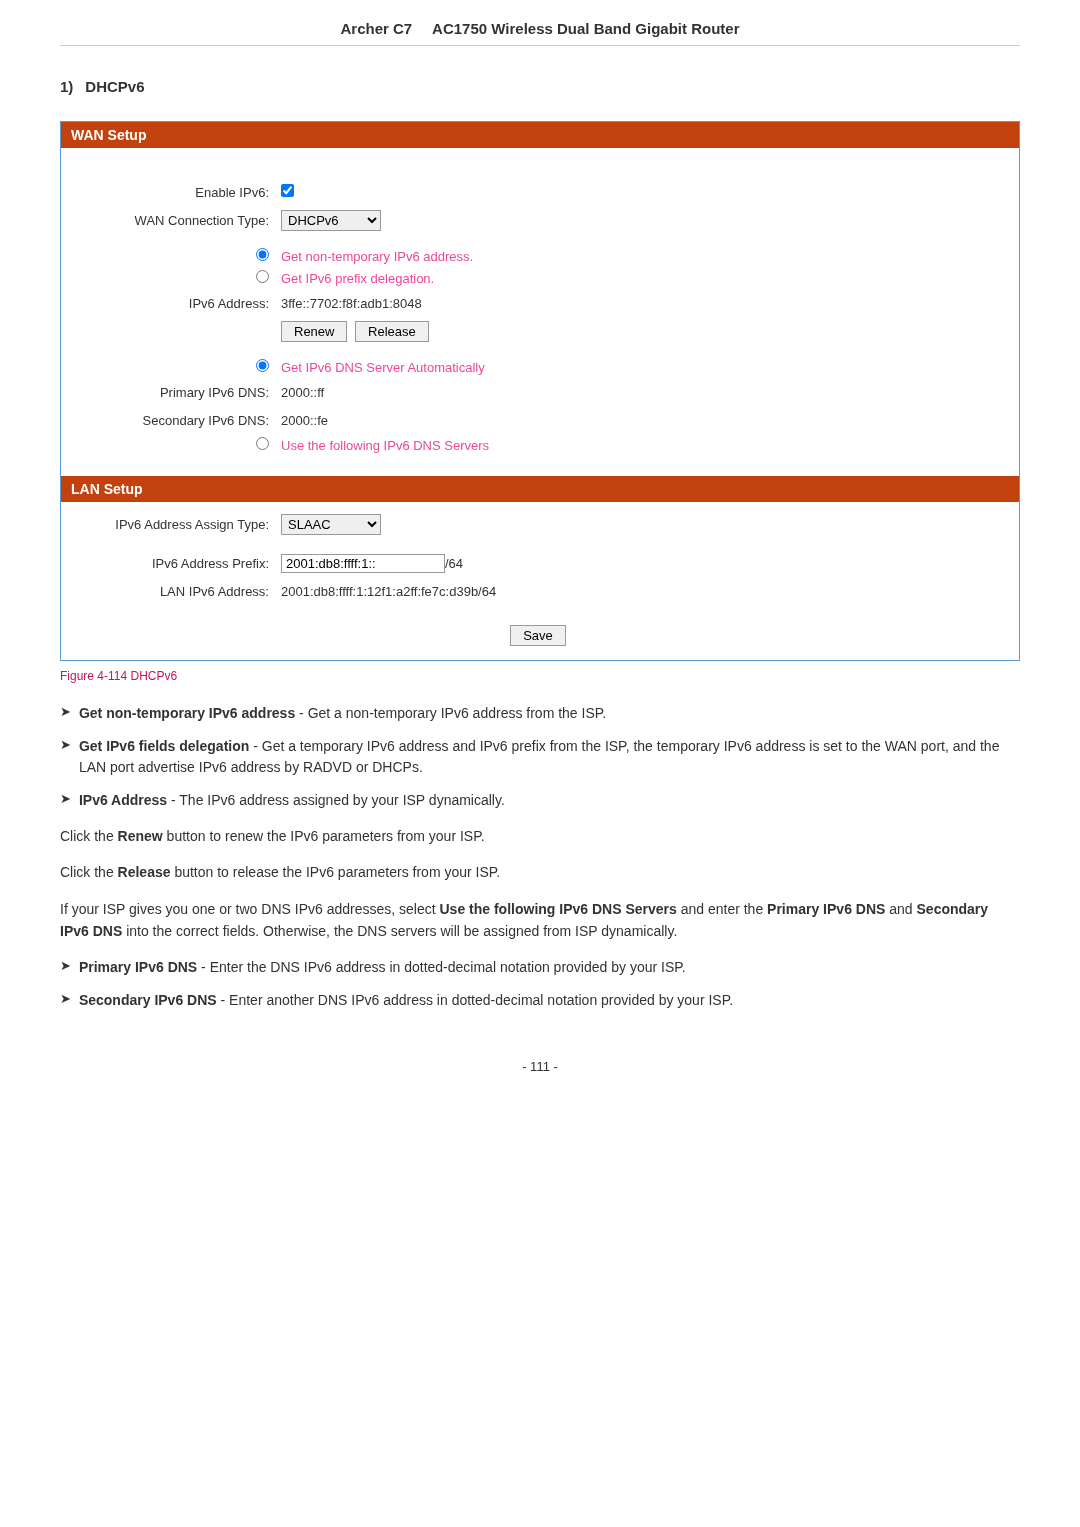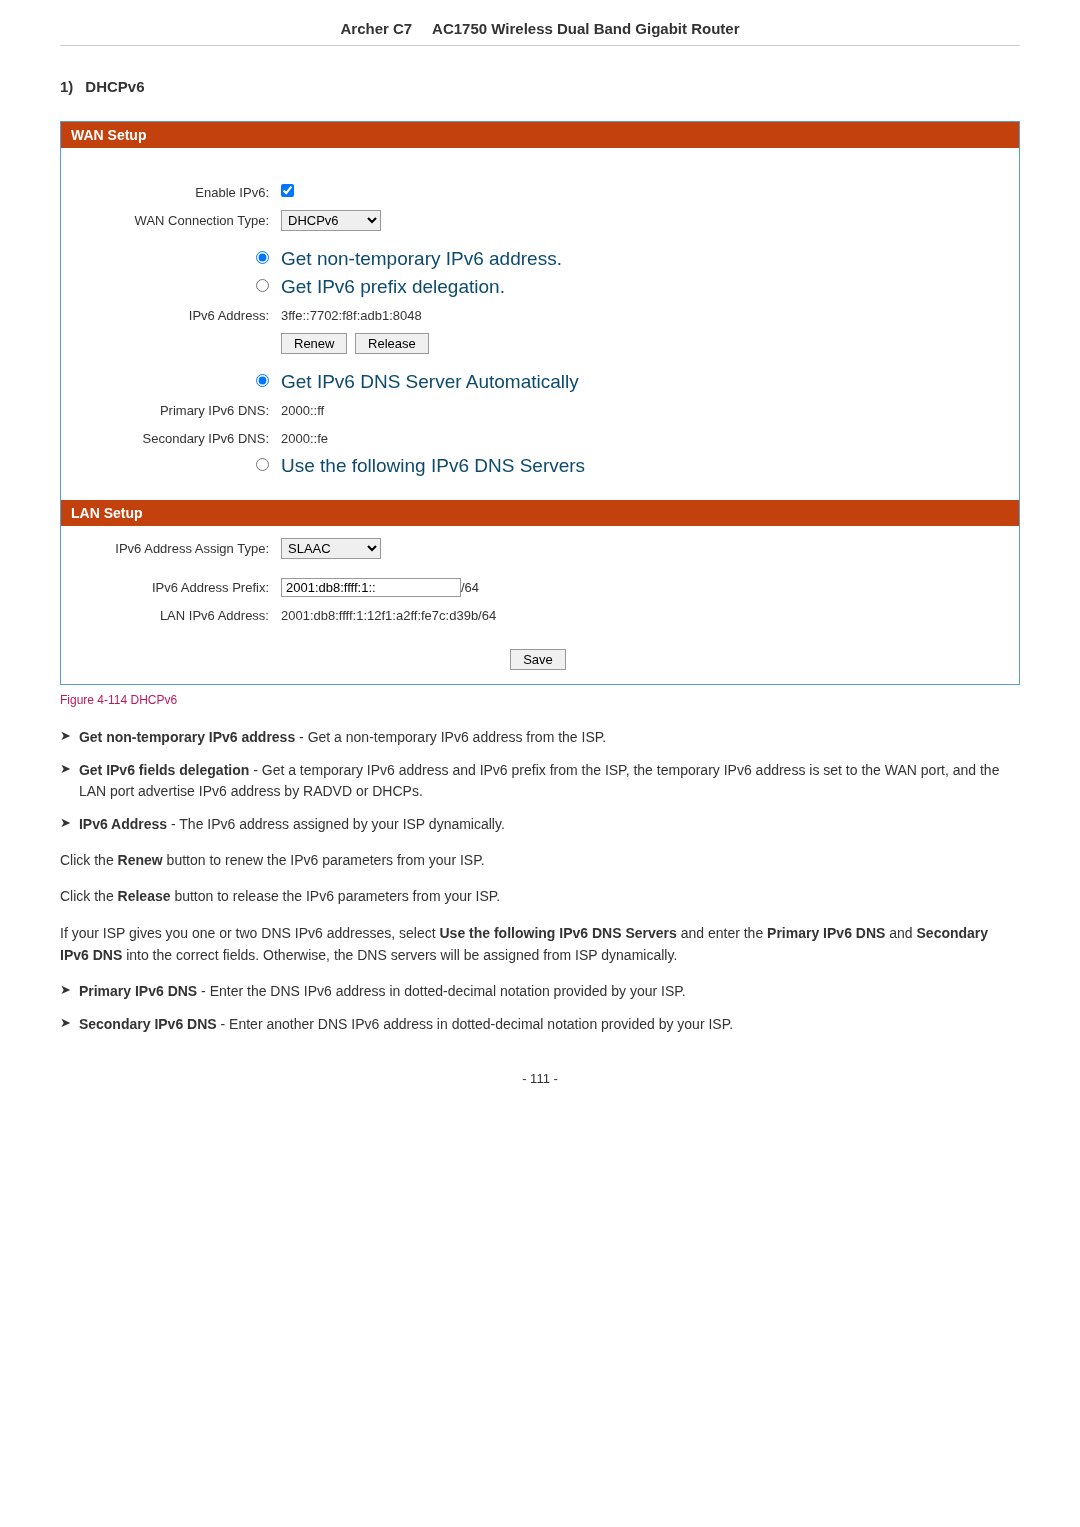--- a/index.html
+++ b/index.html
@@ -88,22 +88,22 @@
       align-items: center;
       padding: 3px 0;
     }
     .radio-label-col {
       width: 220px;
       text-align: right;
       padding-right: 12px;
       flex-shrink: 0;
     }
     .radio-text {
-      font-size: 19px;
-      color: #0c4a6e;
+      font-size: 13px;
+      color: #ec4899;
     }
     .btn {
       background: #f0f0f0;
       border: 1px solid #999;
       padding: 2px 12px;
       font-size: 13px;
       cursor: pointer;
       margin-right: 4px;
     }
 
@@ -145,21 +145,21 @@
       font-size: 14px;
       line-height: 1.6;
       margin-bottom: 14px;
       color: #333;
     }
     .paragraph b { font-weight: bold; }
 
     .page-number {
       text-align: center;
       font-size: 13px;
-      margin-top: 36px;
+      margin-top: 48px;
       color: #333;
     }
 
     .lan-setup-body {
       padding: 8px 0;
     }
     .prefix-row {
       display: flex;
       align-items: center;
     }
@@ -276,21 +276,21 @@
           <option>SLAAC</option>
         </select>
       </div>
     </div>
 
     <div class="divider-row"></div>
 
     <div class="form-row">
       <div class="form-label">IPv6 Address Prefix:</div>
       <div class="form-value prefix-row">
-        <input type="text" style="width: 180px;" value="2001:db8:ffff:1::">
+        <input type="text" style="width: 164px;" value="2001:db8:ffff:1::">
         <span class="prefix-suffix">/64</span>
       </div>
     </div>
 
     <div class="form-row">
       <div class="form-label">LAN IPv6 Address:</div>
       <div class="form-value">2001:db8:ffff:1:12f1:a2ff:fe7c:d39b/64</div>
     </div>
 
     <div class="divider-row"></div>

